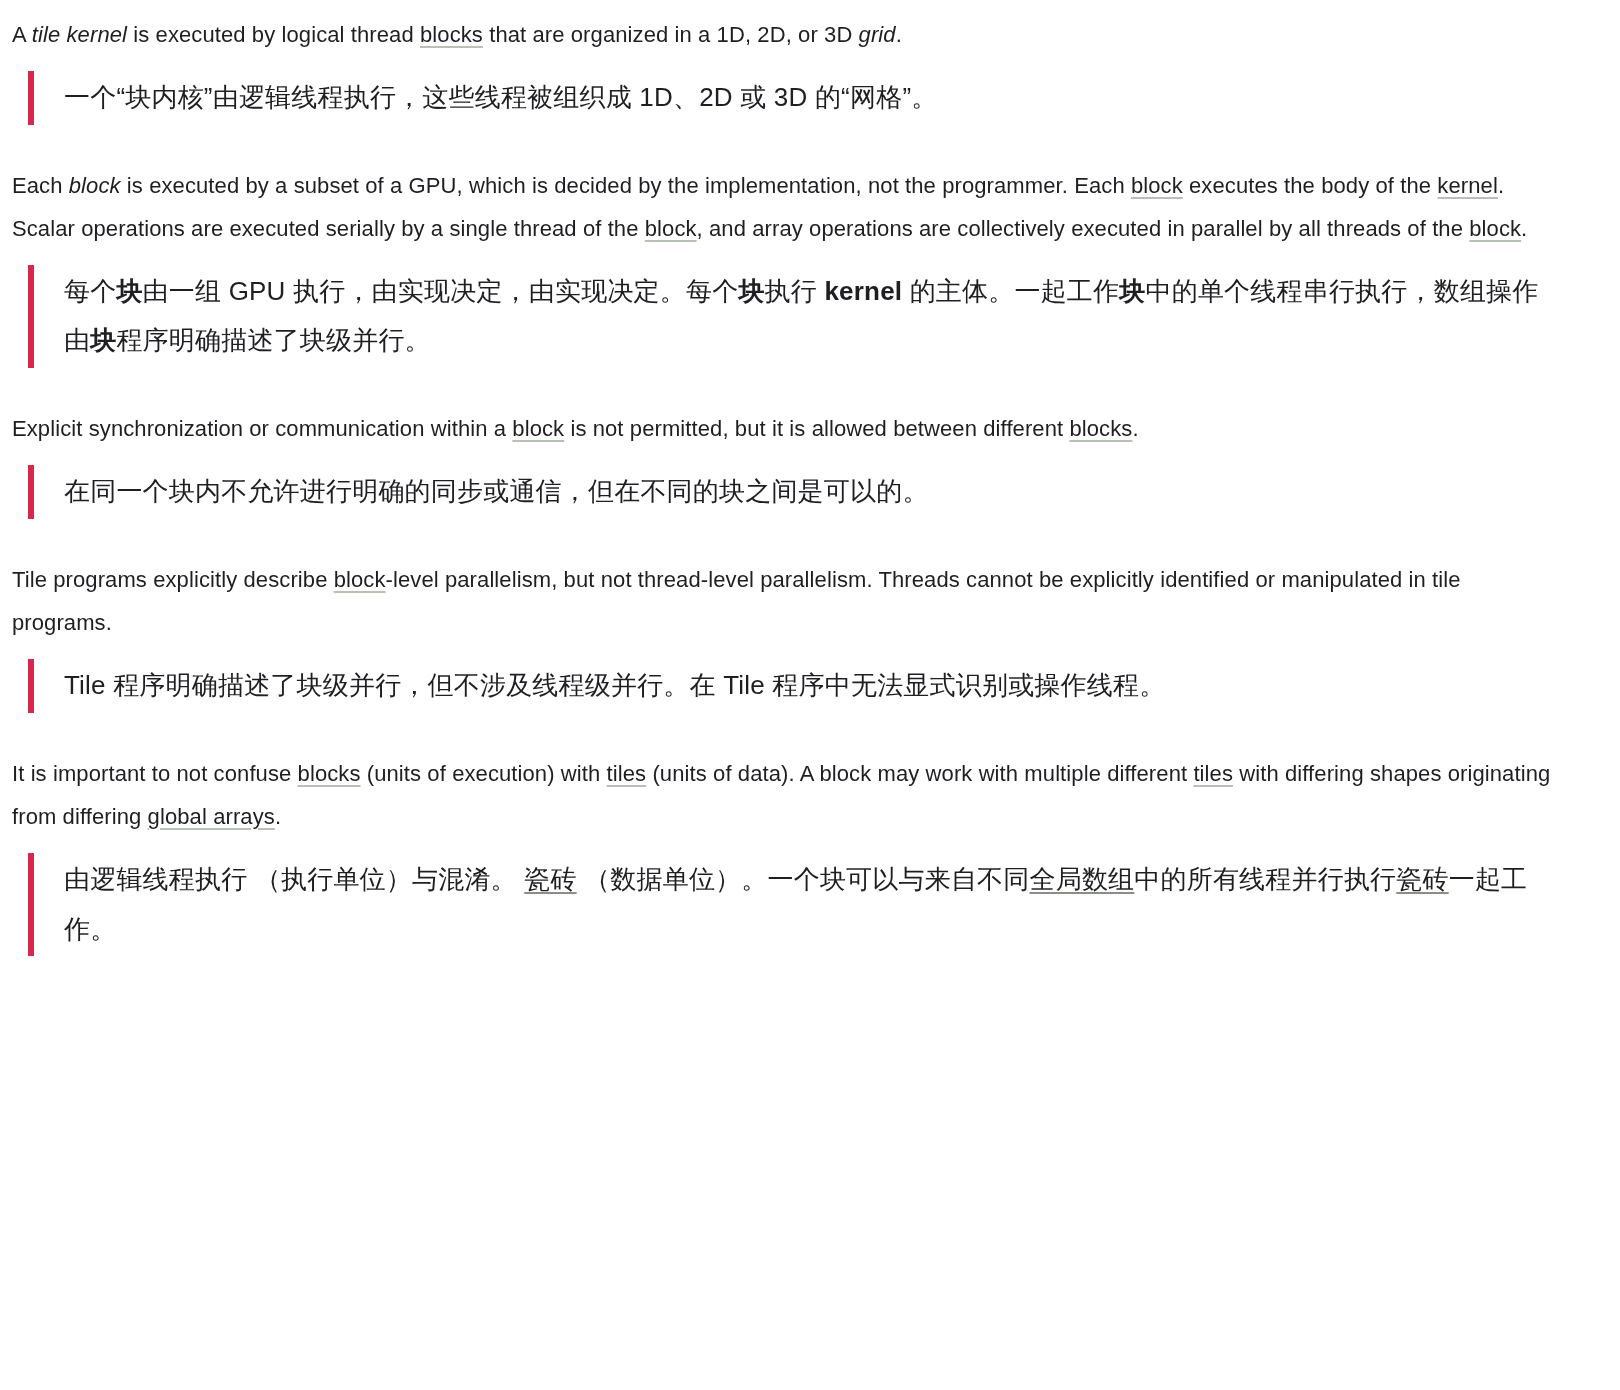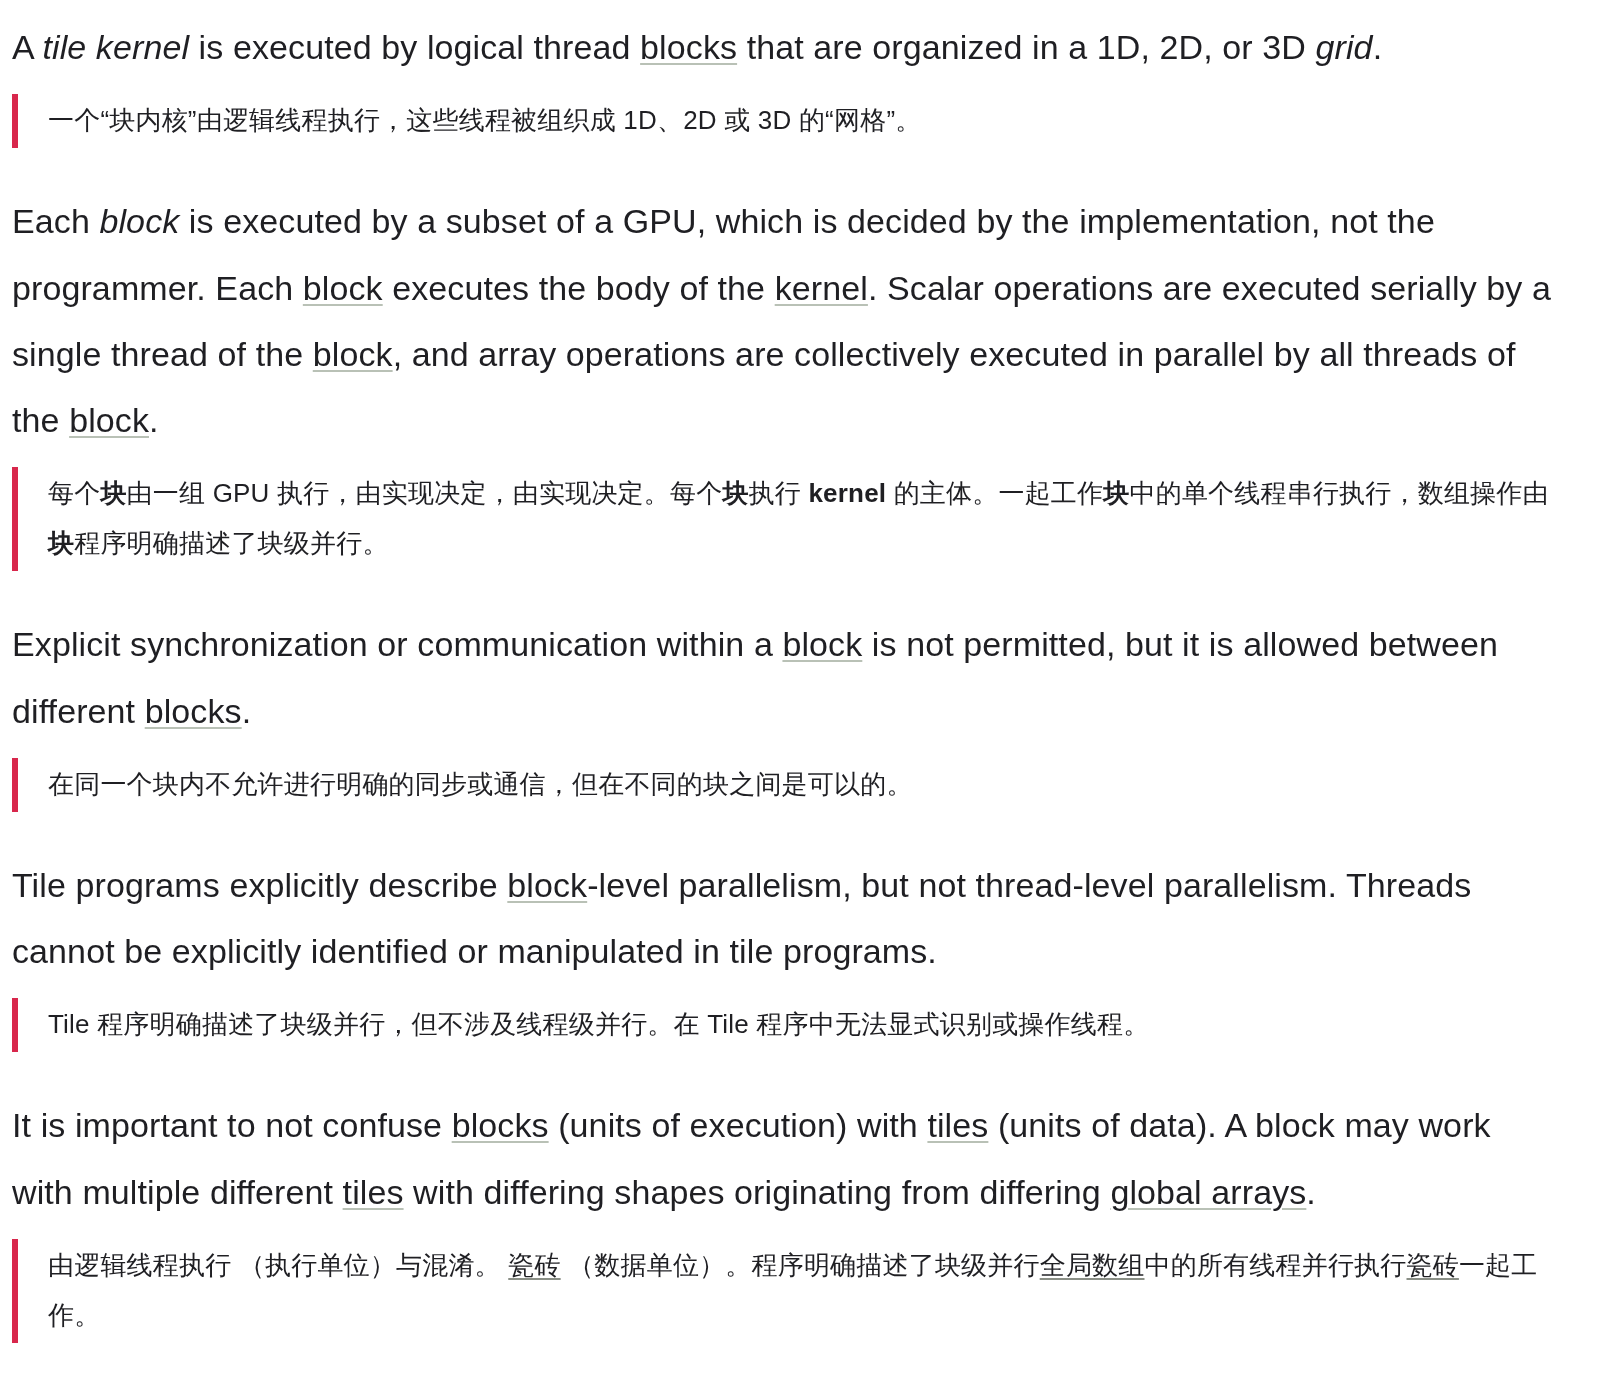--- a/index.html
+++ b/index.html
@@ -11,21 +11,21 @@
     width: 1620px;
     min-height: 1390px;
     font-family: "Liberation Sans", sans-serif;
     color: #1b1b1f;
   }
   .page {
     padding: 14px 60px 40px 12px;
     box-sizing: border-box;
   }
   .para {
-    font-size: 34px;
+    font-size: 22px;
     line-height: 1.95;
     color: #1f1f23;
     margin: 0 0 14px 0;
     letter-spacing: 0.1px;
   }
   .para.spaced {
     margin-top: 40px;
   }
   .term {
     text-decoration: underline;
@@ -33,21 +33,21 @@
     text-underline-offset: 4px;
     text-decoration-thickness: 2px;
     color: #1f1f23;
     cursor: pointer;
   }
   em {
     font-style: italic;
   }
   .quote {
     border-left: 6px solid #d8274c;
-    margin: 10px 0 0 0;
+    margin: 10px 0 0 16px;
     padding: 2px 0 2px 30px;
   }
   .quote .zh {
     font-size: 26px;
     line-height: 1.92;
     color: #1f1f23;
     margin: 0;
     letter-spacing: 0.2px;
   }
   .zh b, .zh strong {
@@ -87,17 +87,17 @@
       </div>
       <div class="block">
         <p class="para spaced"><span>Tile programs explicitly describe </span><span class="term">block</span><span>-level parallelism, but not thread-level parallelism. Threads cannot be explicitly identified or manipulated in tile programs.</span></p>
         <blockquote class="quote">
           <p class="zh"><span>Tile 程序明确描述了块级并行，但不涉及线程级并行。在 Tile 程序中无法显式识别或操作线程。</span></p>
         </blockquote>
       </div>
       <div class="block">
         <p class="para spaced"><span>It is important to not confuse </span><span class="term">blocks</span><span> (units of execution) with </span><span class="term">tiles</span><span> (units of data). A block may work with multiple different </span><span class="term">tiles</span><span> with differing shapes originating from differing </span><span class="term">global arrays</span><span>.</span></p>
         <blockquote class="quote">
-          <p class="zh"><span>由逻辑线程执行 （执行单位）与混淆。 </span><span class="term">瓷砖</span><span> （数据单位）。程序明确描述了块级并行</span><span class="term">全局数组</span><span>中的所有线程并行执行</span><span class="term">瓷砖</span><span>一起工作。</span></p>
+          <p class="zh"><span>由逻辑线程执行 （执行单位）与混淆。 </span><span class="term">瓷砖</span><span> （数据单位）。一个块可以与来自不同</span><span class="term">全局数组</span><span>中的所有线程并行执行</span><span class="term">瓷砖</span><span>一起工作。</span></p>
         </blockquote>
       </div>
     </div>
 </div>
 
 </body></html>

